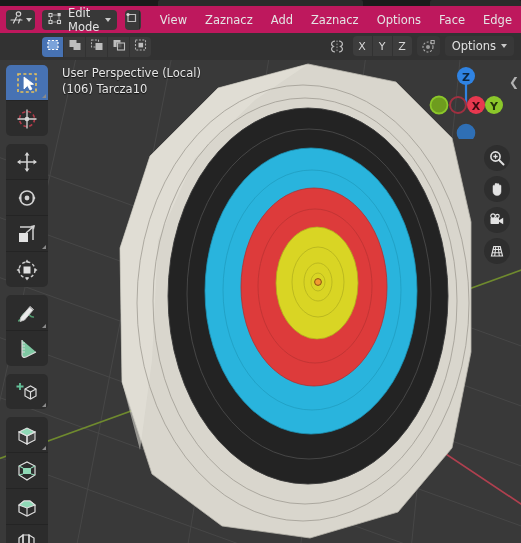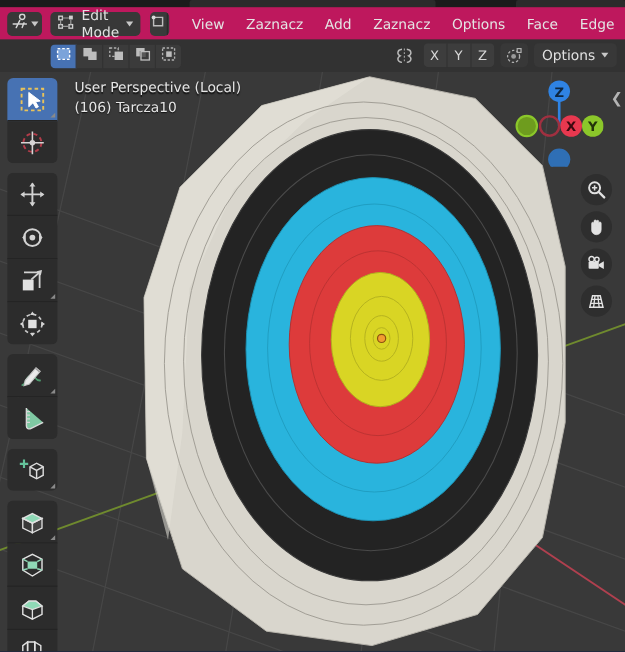--- a/index.html
+++ b/index.html
@@ -113,21 +113,21 @@
   }
   .options-btn {
     height: 20px; background: #383838; border-radius: 4px;
     padding: 0 7px; display: flex; align-items: center; gap: 5px;
     color: #e0e0e0; font-size: 11.5px;
   }
 
   
   .viewport {
     position: absolute; left: 0; top: 60px; width: 521px; height: 483px;
-    background: #1d4ed8;
+    background: #a21caf;
     overflow: hidden;
   }
   .vp-svg { position: absolute; left: 0; top: 0; }
 
   .vp-text {
     position: absolute; left: 62px; top: 5px;
     color: #e6e6e6; font-size: 11.5px; line-height: 16px;
     text-shadow: 0 1px 1px rgba(0,0,0,.75);
     pointer-events: none;
   }

